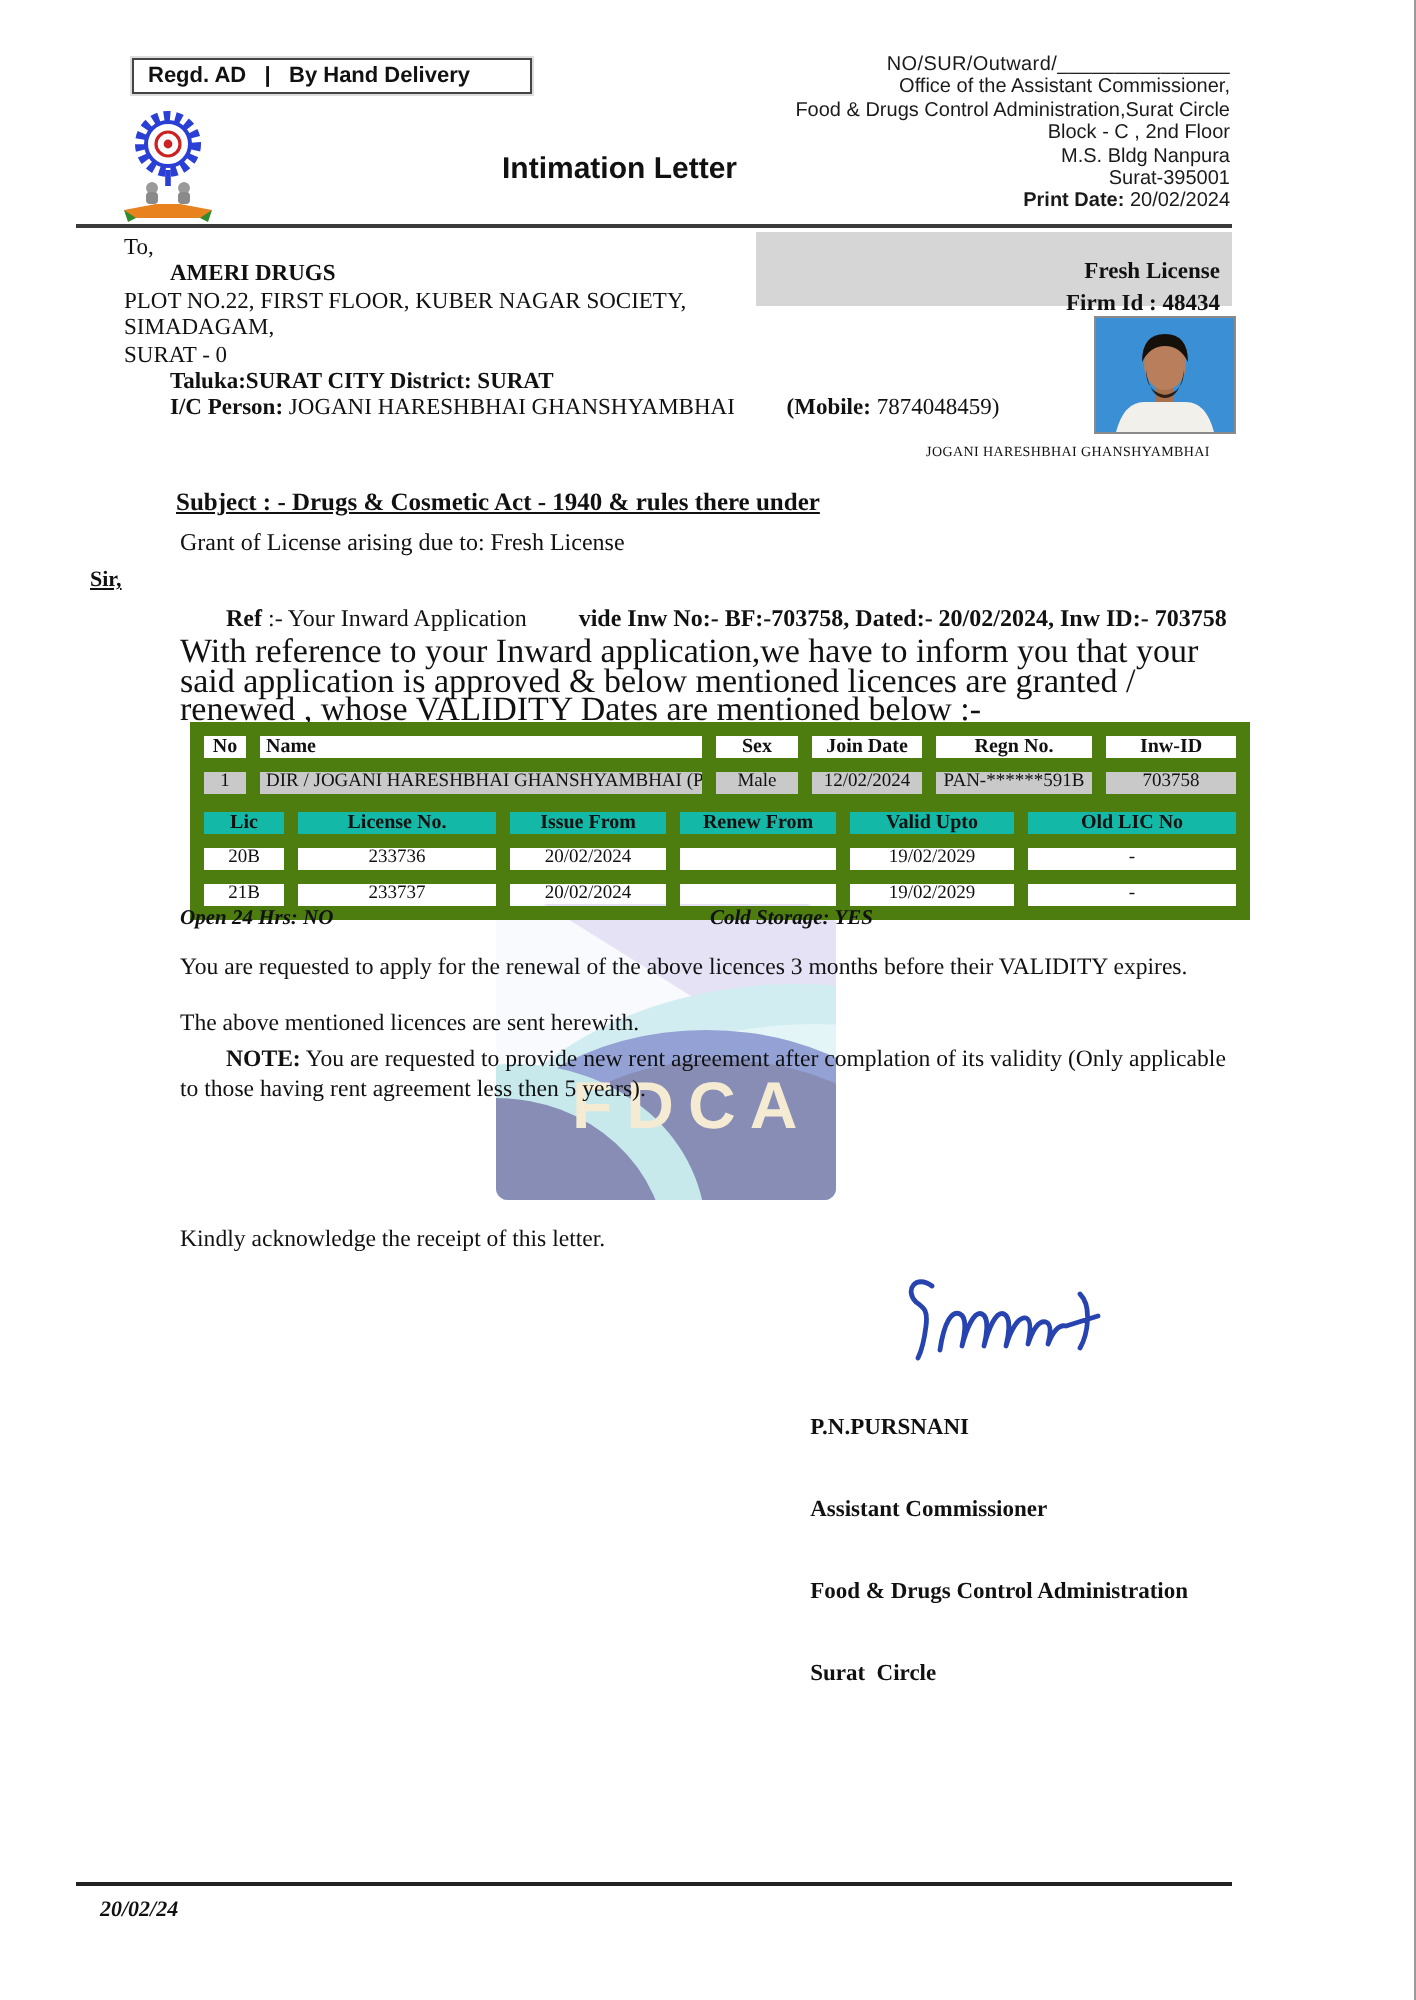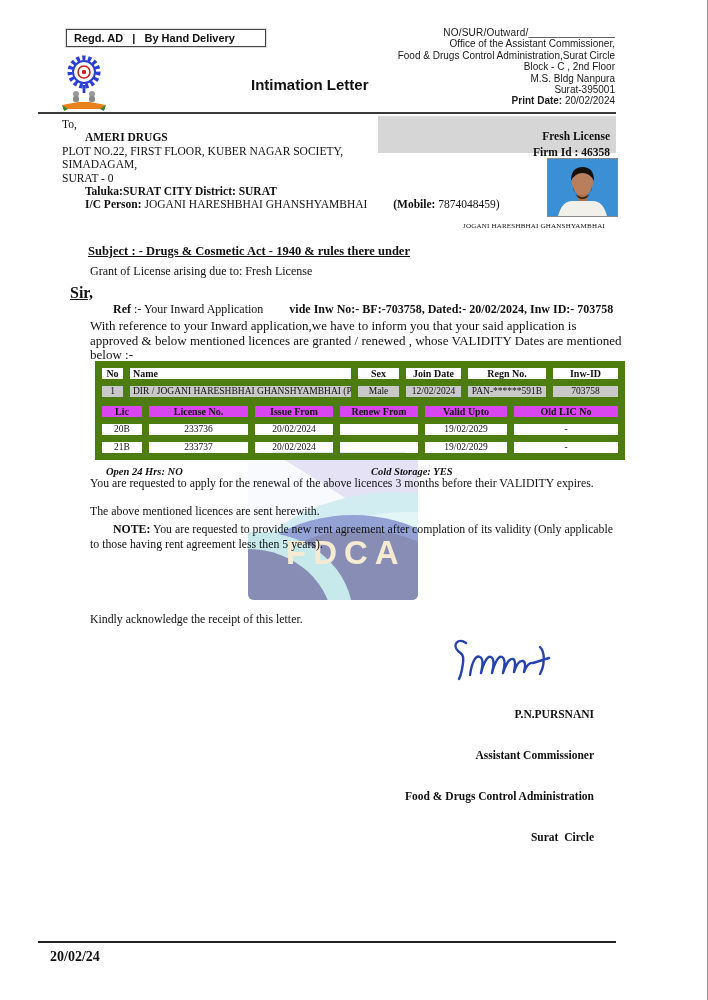--- a/index.html
+++ b/index.html
@@ -49,58 +49,58 @@
   .photo-caption {
     position:absolute; left:448px; top:222px; width:172px; text-align:center;
     font-size:7px; letter-spacing:0.2px;
   }
 
   .subject {
     position:absolute; left:88px; top:244px; font-size:12.5px; font-weight:bold;
     text-decoration:underline;
   }
   .grant-line { position:absolute; left:90px; top:264px; font-size:12px; }
-  .salutation { position:absolute; left:70px; top:284px; font-size:16px; font-weight:bold;text-decoration:underline; }
+  .salutation { position:absolute; left:45px; top:284px; font-size:11px; font-weight:bold;text-decoration:underline; }
   .ref-line { position:absolute; left:90px; top:302px; font-size:12px; }
-  .intro-para { position:absolute; left:90px; top:319px; width:535px; font-size:13px; line-height:14.6px; }
+  .intro-para { position:absolute; left:90px; top:319px; width:535px; font-size:17px; line-height:14.6px; }
 
   table.doc { border-collapse:collapse; table-layout:fixed; }
   table.doc th, table.doc td {
     border:7px solid #4d7c0f; font-size:9.5px; text-align:center;
     padding:0 3px; height:11px; line-height:11px; overflow:hidden; white-space:nowrap;
   }
   table.doc th { font-weight:bold; font-size:10px; height:13px; }
   .persons-table { position:absolute; left:95px; top:361px; width:523px; }
   .persons-table .name-col { text-align:left;margin-top:33px; }
   .persons-table tr.hl td { background:#c9c9c9; }
   .licenses-table { position:absolute; left:95px; top:399px; width:523px; }
-  .licenses-table th { background:#d946ef; }
+  .licenses-table th { background:#14b8a6; }
   .licenses-table td { height:12px; line-height:12px; }
 
-  .flag { position:absolute; top:466px; font-size:10.5px; font-weight:bold; font-style:italic;margin-left:16px; }
+  .flag { position:absolute; top:454px; font-size:10.5px; font-weight:bold; font-style:italic; }
   .flag.open24 { left:90px; }
   .flag.cold { left:355px; }
 
   .para { position:absolute; left:90px; font-size:11.8px; line-height:14.6px; width:540px; }
   .renewal-para { top:476px; }
   .sent-para { top:504px; }
   .note-para { top:522px; width:535px; }
   .ack-para { top:612px; }
 
   .watermark { position:absolute; left:248px; top:452px; width:170px; height:148px; opacity:0.55; }
 
   .signature { position:absolute; left:450px; top:633px; width:150px; height:50px; }
 
   .signatory {
-    position:absolute; right:113px; top:681px; text-align:right;
+    position:absolute; right:113px; top:681px; text-align:left;
     font-size:11.5px; font-weight:bold; line-height:13.6px; white-space:pre;
   }
 
   .footer-rule { position:absolute; left:38px; top:941px; width:578px; border-top:2px solid #222; }
-  .footer-date { position:absolute; left:50px; top:949px; font-size:14px; font-weight:bold; }
+  .footer-date { position:absolute; left:50px; top:949px; font-size:11px; font-weight:bold; font-style:italic; }
 </style>
 </head>
 <body>
 
 <div class="page">
 
   <div class="watermark">
     <svg width="170" height="148" viewBox="0 0 170 148">
       <defs>
           <clipPath id="wmclip">
@@ -151,21 +151,21 @@
     <div>Block - C , 2nd Floor</div>
     <div>M.S. Bldg Nanpura</div>
     <div>Surat-395001</div>
     <div><span class="b">Print Date:</span><span> 20/02/2024</span></div>
   </div>
 
   <div class="header-rule"></div>
 
   <div class="license-box">
     <div>Fresh License</div>
-    <div>Firm Id : 46358</div>
+    <div>Firm Id : 48434</div>
   </div>
 
   <div class="recipient">
     <div>To,</div>
     <div class="b">AMERI DRUGS</div>
     <div>PLOT NO.22, FIRST FLOOR, KUBER NAGAR SOCIETY,</div>
     <div>SIMADAGAM,</div>
     <div>SURAT - 0</div>
     <div class="b">Taluka:SURAT CITY District: SURAT</div>
     <div><span class="b">I/C Person:</span><span> JOGANI HARESHBHAI  GHANSHYAMBHAI </span><span class="b">(Mobile:</span><span> 7874048459)</span></div>

